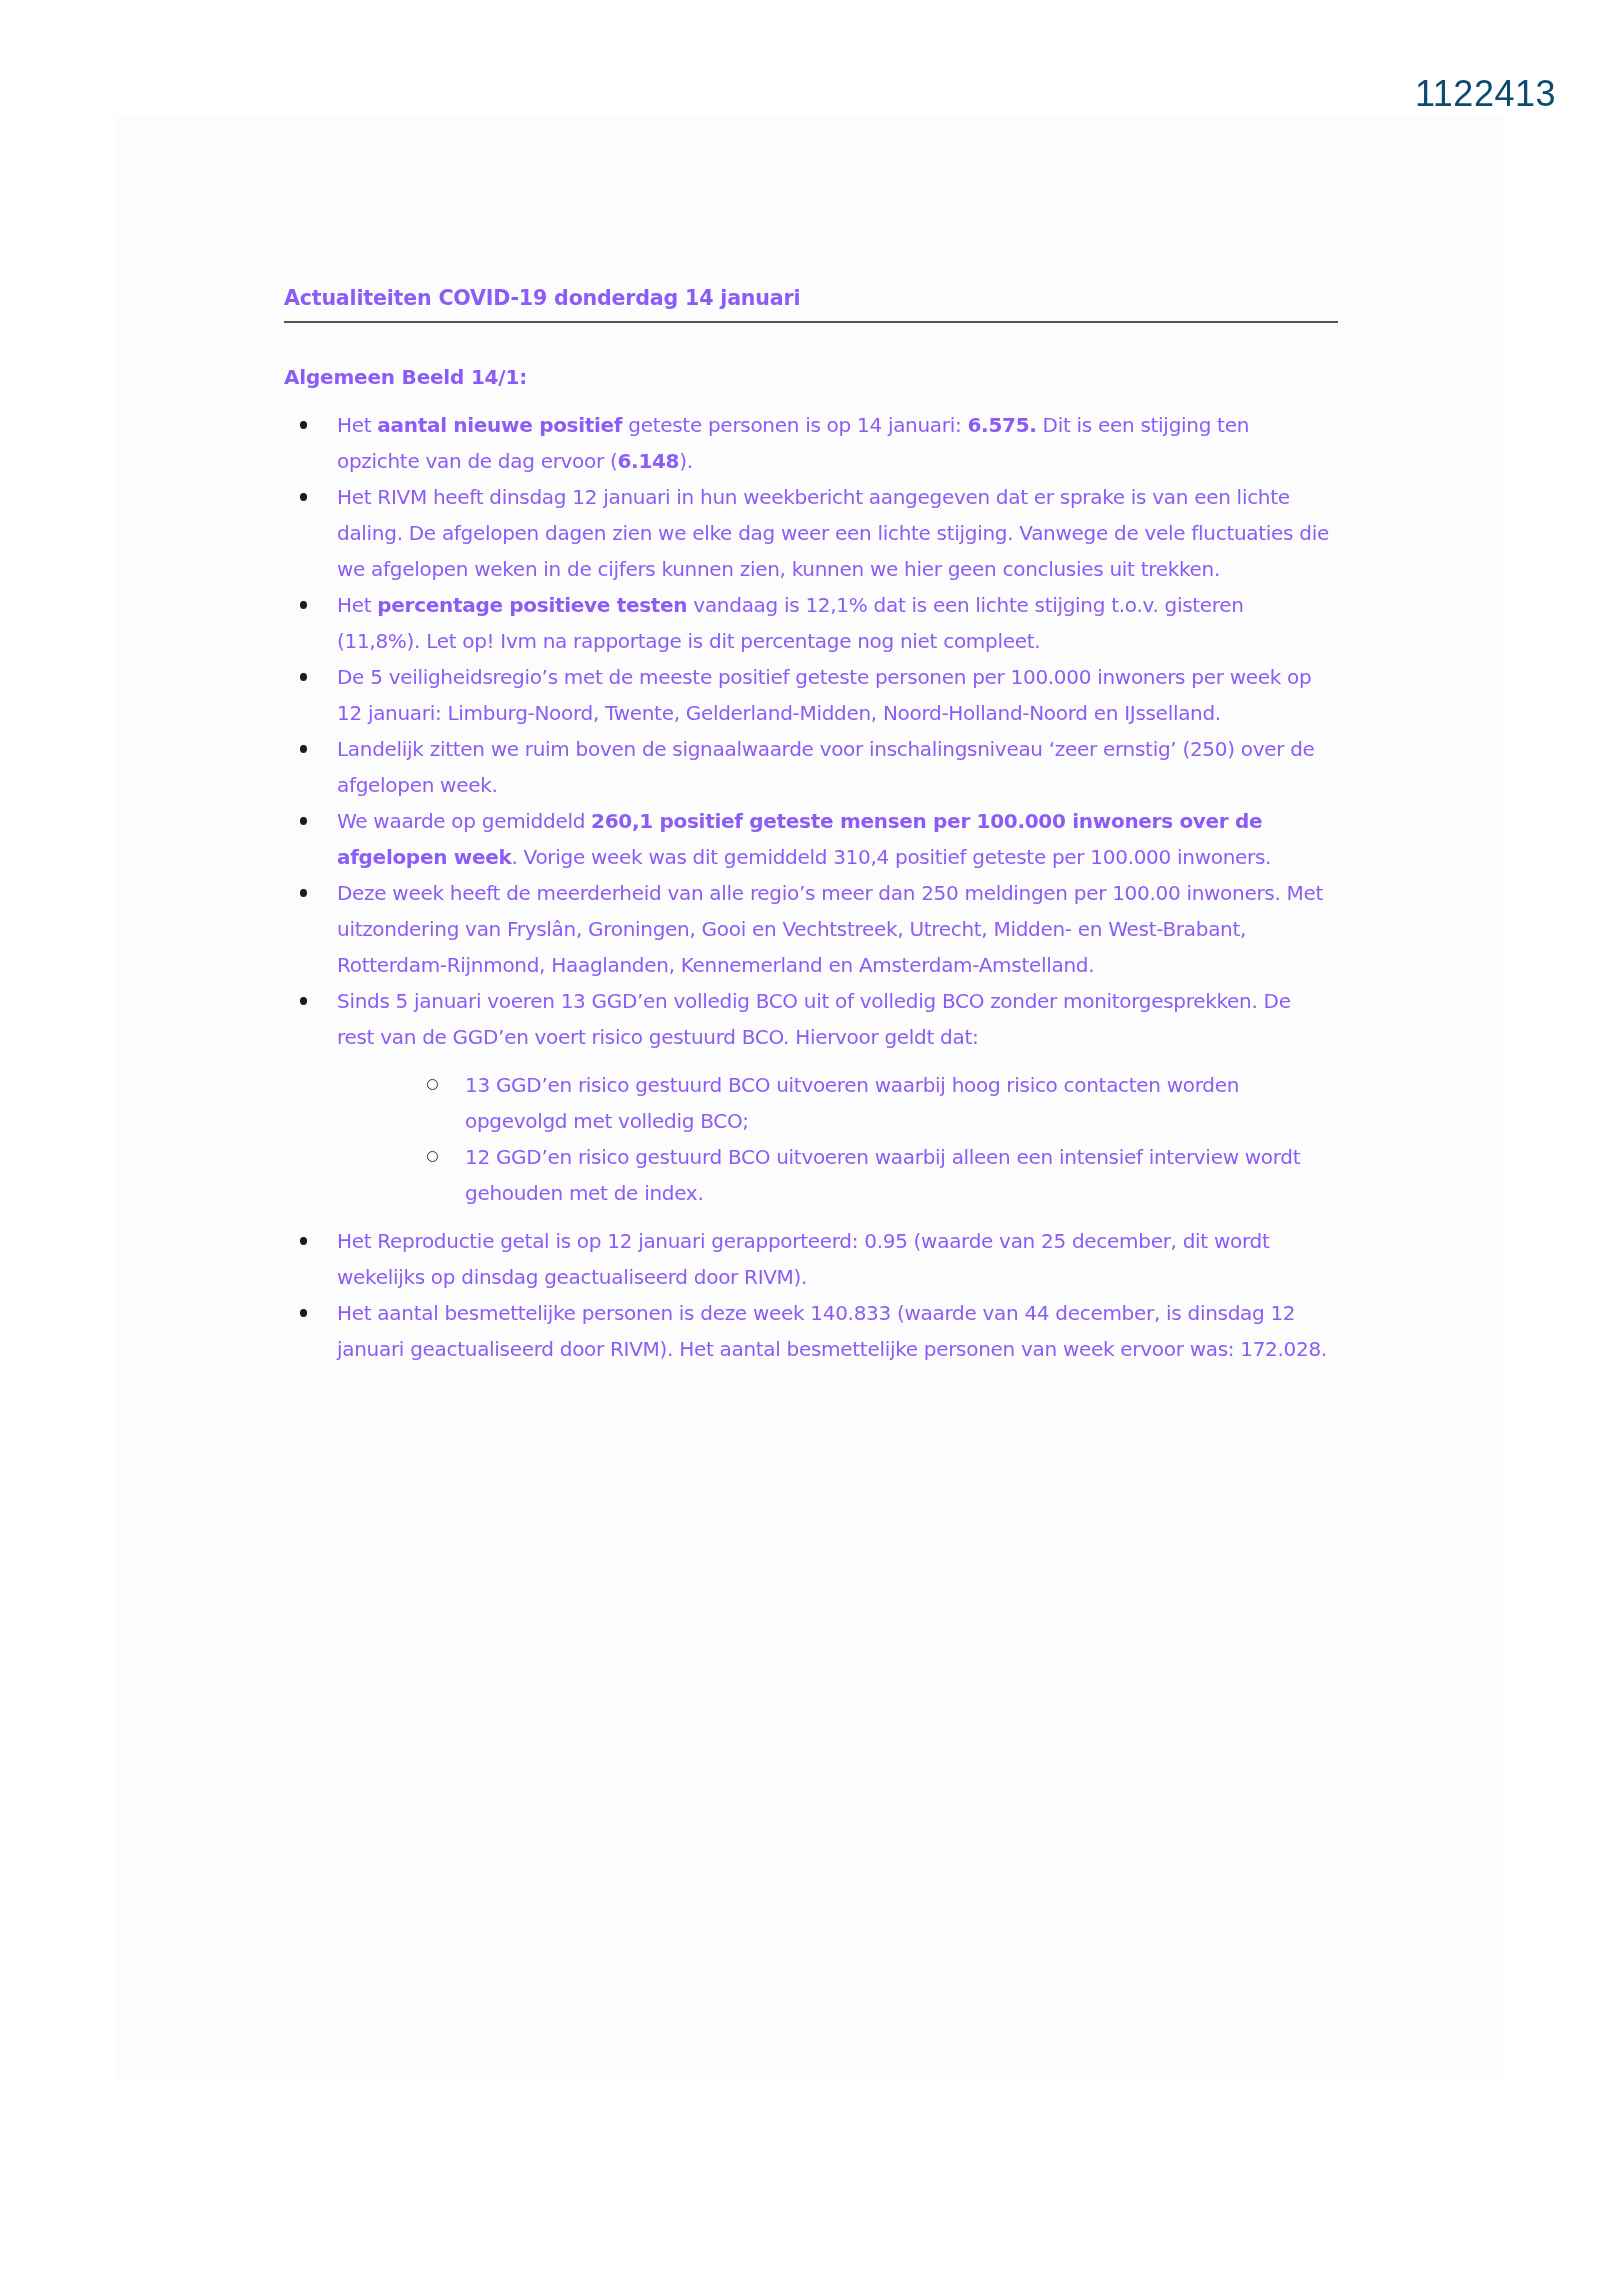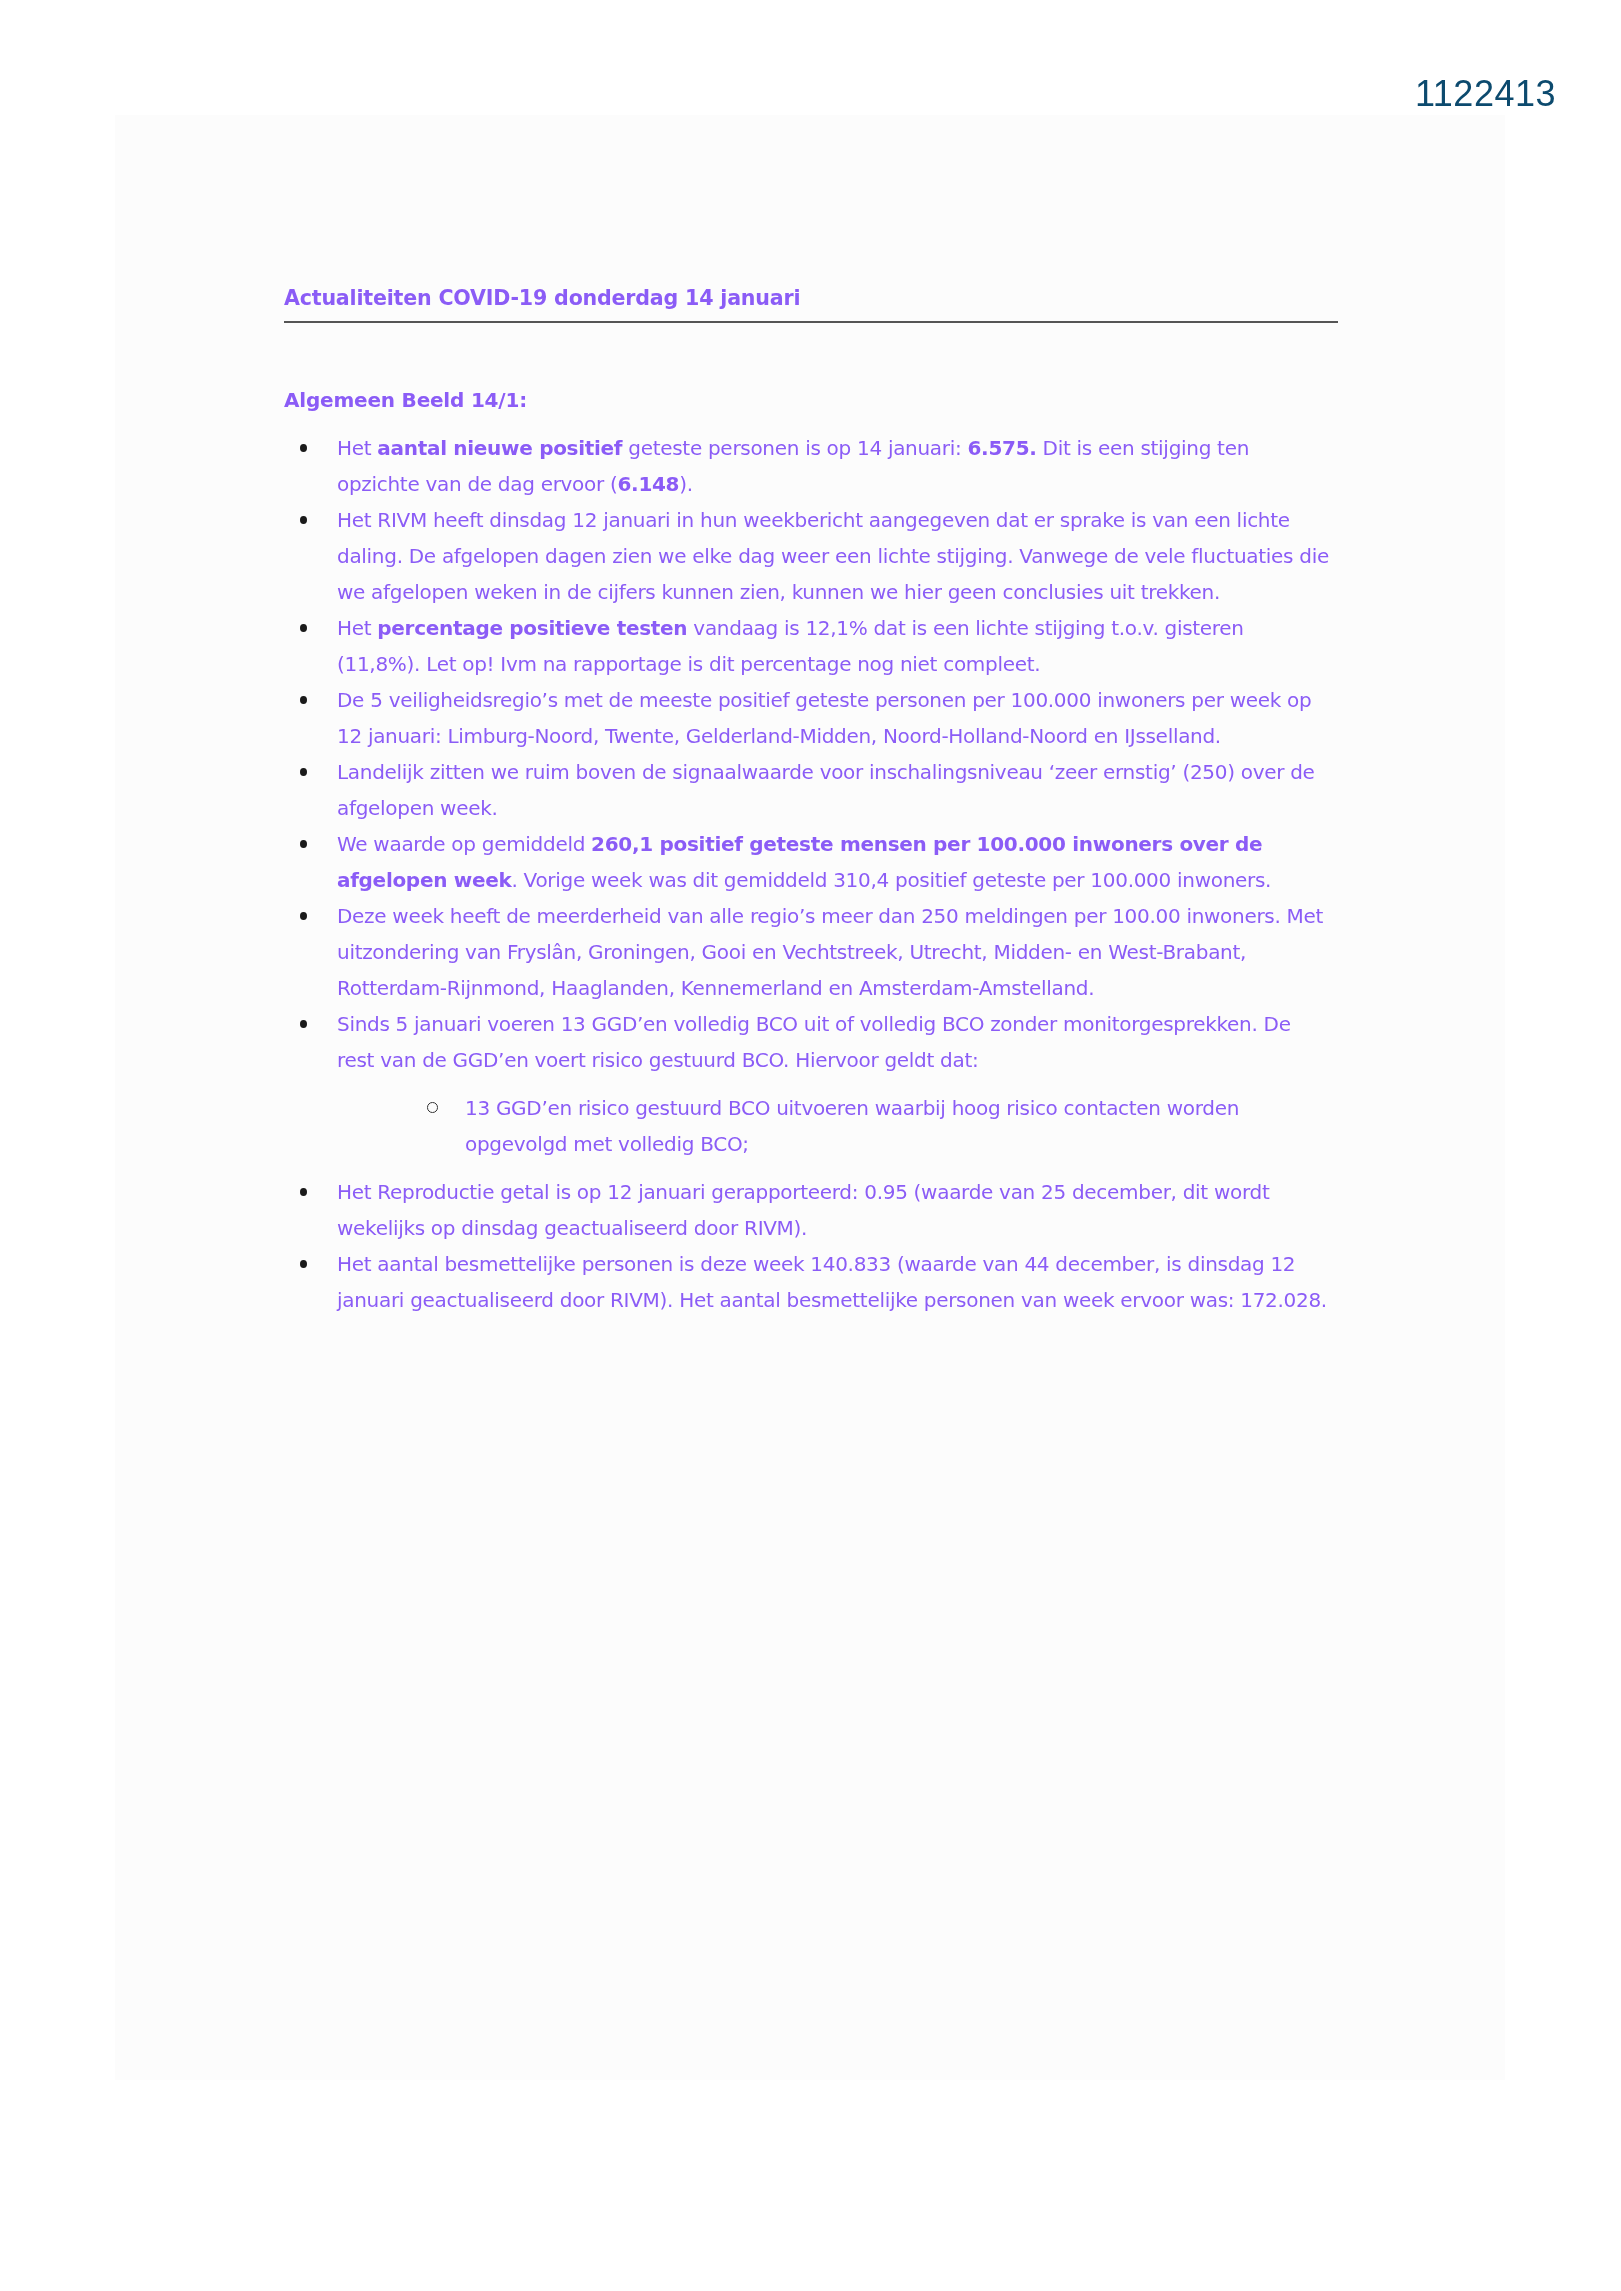--- a/index.html
+++ b/index.html
@@ -46,21 +46,21 @@
       font-weight: bold;
       font-size: 20.6px;
       line-height: 29px;
       padding-bottom: 7.8px;
       border-bottom: 2px solid #555;
       width: 1054px;
       letter-spacing: -0.2px;
     }
     .section-heading {
       font-weight: bold;
-      margin-top: 59px;
+      margin-top: 36px;
       line-height: 36px;
       letter-spacing: -0.2px;
     }
     ul.bullets {
       list-style: none;
       margin: 12px;
       padding: 0;
     }
     ul.bullets > li {
       position: relative;
@@ -142,20 +142,24 @@
       <span class="bullet-dot"></span>
       <span>Sinds 5 januari voeren 13 GGD’en volledig BCO uit of volledig BCO zonder monitorgesprekken. De rest van de GGD’en voert risico gestuurd BCO. Hiervoor geldt dat:</span>
     </li>
   </ul>
 
   <ul class="sub">
     <li>
       <span class="sub-circle"></span>
       <span>13 GGD’en risico gestuurd BCO uitvoeren waarbij hoog risico contacten worden opgevolgd met volledig BCO;</span>
     </li>
+    <li>
+      <span class="sub-circle"></span>
+      <span>12 GGD’en risico gestuurd BCO uitvoeren waarbij alleen een intensief interview wordt gehouden met de index.</span>
+    </li>
   </ul>
 
   <ul class="bullets">
     <li>
       <span class="bullet-dot"></span>
       <span>Het Reproductie getal is op 12 januari gerapporteerd: 0.95 (waarde van 25 december, dit wordt wekelijks op dinsdag geactualiseerd door RIVM).</span>
     </li>
     <li>
       <span class="bullet-dot"></span>
       <span>Het aantal besmettelijke personen is deze week 140.833 (waarde van 44 december, is dinsdag 12 januari geactualiseerd door RIVM). Het aantal besmettelijke personen van week ervoor was: 172.028.</span>

